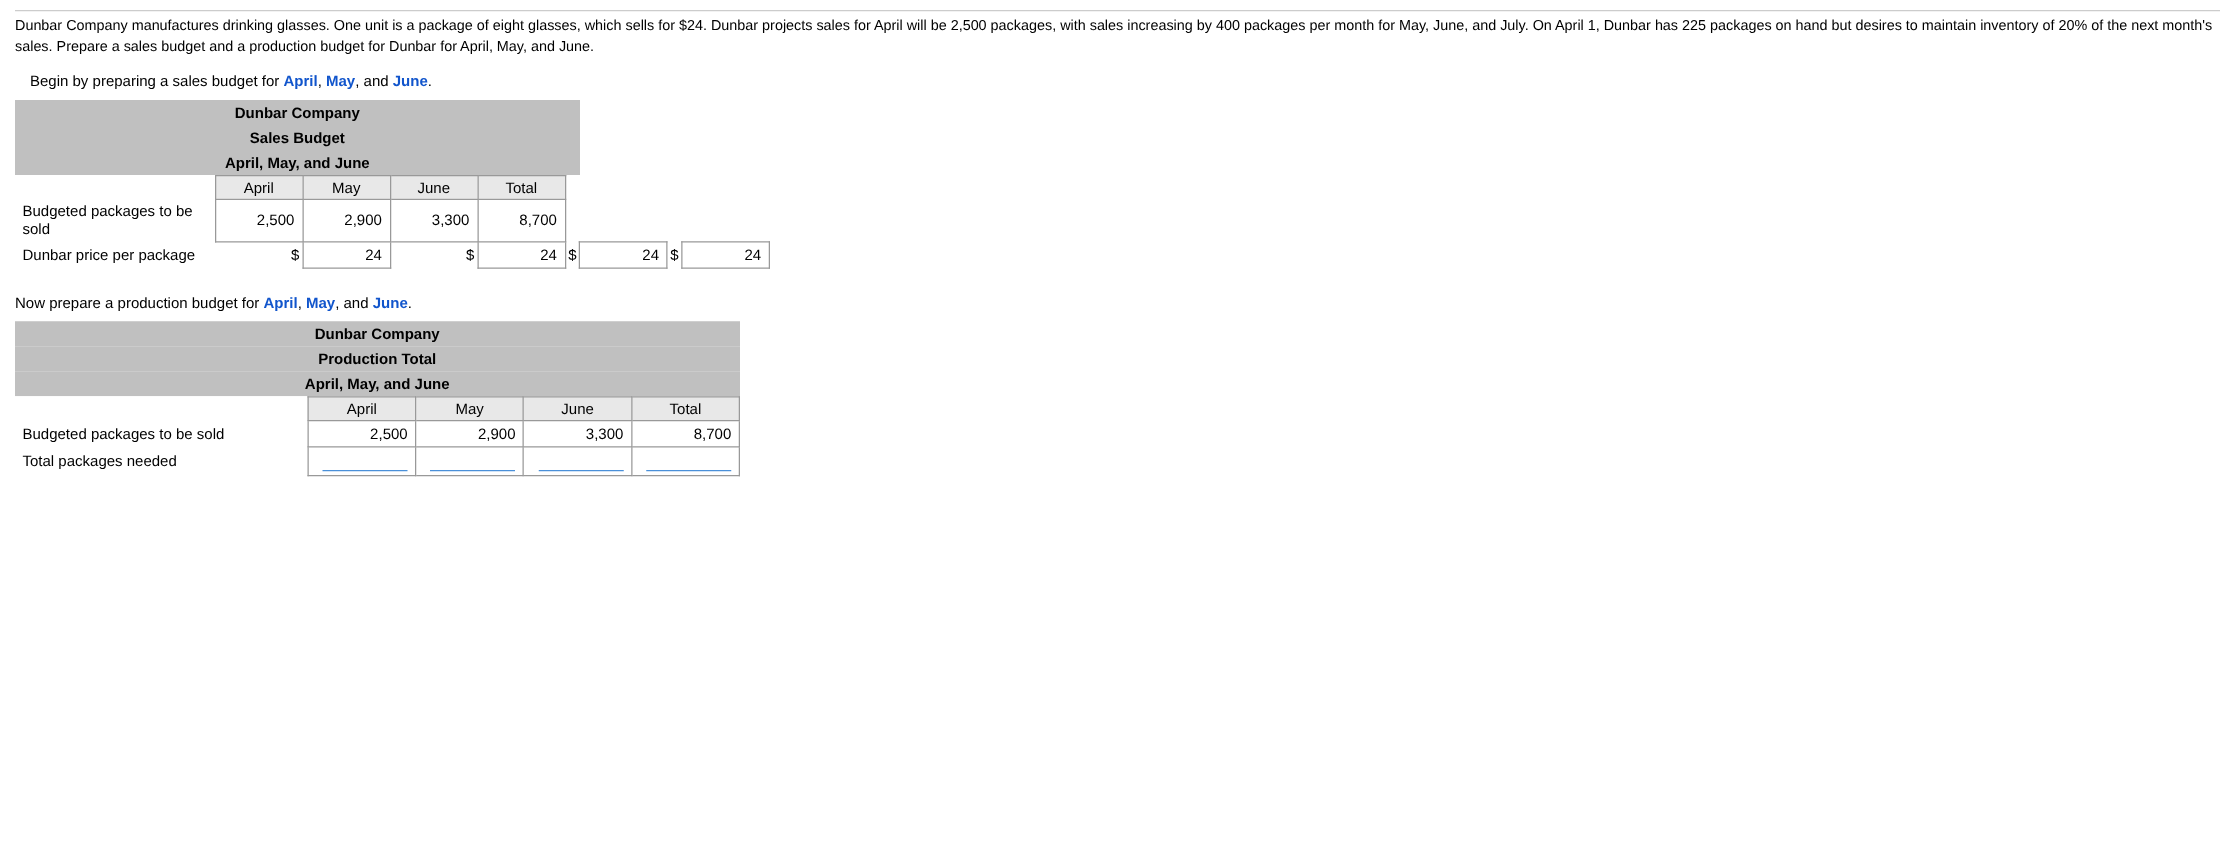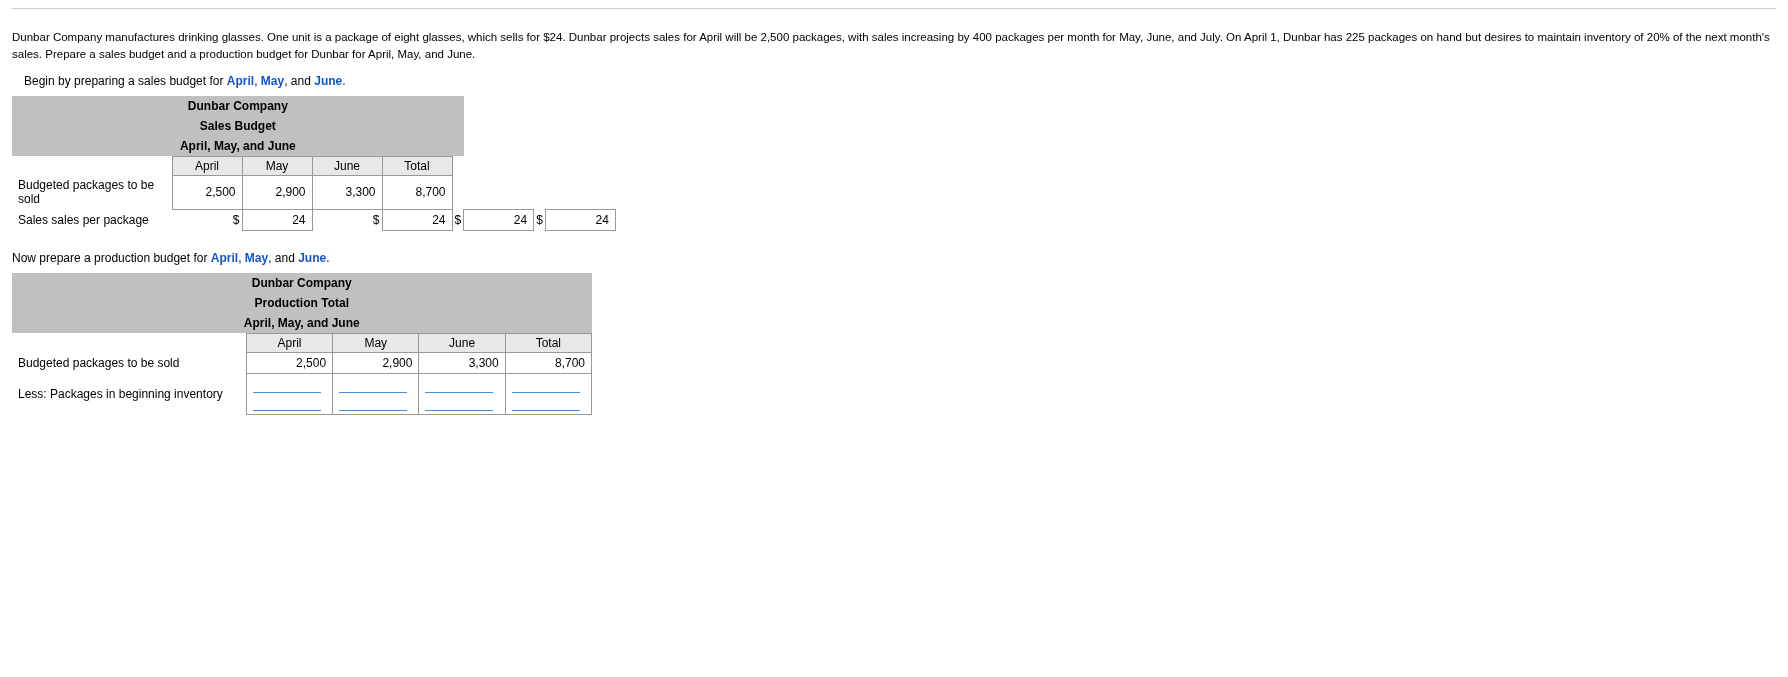--- a/index.html
+++ b/index.html
@@ -8,21 +8,21 @@
       font-size: 12px;
       background: #fff;
       color: #000;
       padding: 8px 12px;
     }
     .intro-text {
       font-size: 11.5px;
       line-height: 1.5;
       margin-bottom: 10px;
       border-top: 1px solid #ccc;
-      padding-top: 20px;
+      padding-top: 4px;
     }
     .section-label {
       font-size: 12px;
       margin-bottom: 8px;
       margin-left: 12px;
     }
     .highlight-blue {
       color: #1155cc;
       font-weight: bold;
     }
@@ -142,21 +142,21 @@
 
     <tr class="data-row">
       <td class="label">Budgeted packages to be sold</td>
       <td class="num">2,500</td>
       <td class="num">2,900</td>
       <td class="num">3,300</td>
       <td class="num">8,700</td>
     </tr>
 
     <tr class="data-row">
-      <td class="label">Sales sales per package</td>
+      <td class="label">Dunbar price per package</td>
       <td style="text-align:right; width:18px; padding:3px 2px;">$</td>
       <td class="num">24</td>
       <td style="text-align:right; width:18px; padding:3px 2px;">$</td>
       <td class="num">24</td>
       <td style="text-align:right; width:18px; padding:3px 2px;">$</td>
       <td class="num">24</td>
       <td style="text-align:right; width:18px; padding:3px 2px;">$</td>
       <td class="num">24</td>
     </tr>
 
@@ -188,43 +188,31 @@
 
     <tr class="data-row">
       <td class="label">Budgeted packages to be sold</td>
       <td class="num">2,500</td>
       <td class="num">2,900</td>
       <td class="num">3,300</td>
       <td class="num">8,700</td>
     </tr>
 
 
-
-    <tr class="data-row">
-      <td class="label">Less:   Packages in beginning inventory</td>
-      <td class="num">
-        <div class="double-input">
-          <input class="input-line" type="text" value="" style="">
-          <input class="input-line" type="text" value="" style="">
-        </div>
-      </td>
-      <td class="num">
-        <div class="double-input">
-          <input class="input-line" type="text" value="" style="">
-          <input class="input-line" type="text" value="" style="">
-        </div>
-      </td>
-      <td class="num">
-        <div class="double-input">
-          <input class="input-line" type="text" value="" style="">
-          <input class="input-line" type="text" value="" style="">
-        </div>
-      </td>
-      <td class="num">
-        <div class="double-input">
-          <input class="input-line" type="text" value="" style="">
-          <input class="input-line" type="text" value="" style="">
-        </div>
-      </td>
-    </tr>
+    <tr class="data-row">
+      <td class="label">Total packages needed</td>
+      <td class="num">
+        <input class="input-line" type="text" value="" style="">
+      </td>
+      <td class="num">
+        <input class="input-line" type="text" value="" style="">
+      </td>
+      <td class="num">
+        <input class="input-line" type="text" value="" style="">
+      </td>
+      <td class="num">
+        <input class="input-line" type="text" value="" style="">
+      </td>
+    </tr>
+
 
   </tbody>
 </table>
 
 </body></html>

